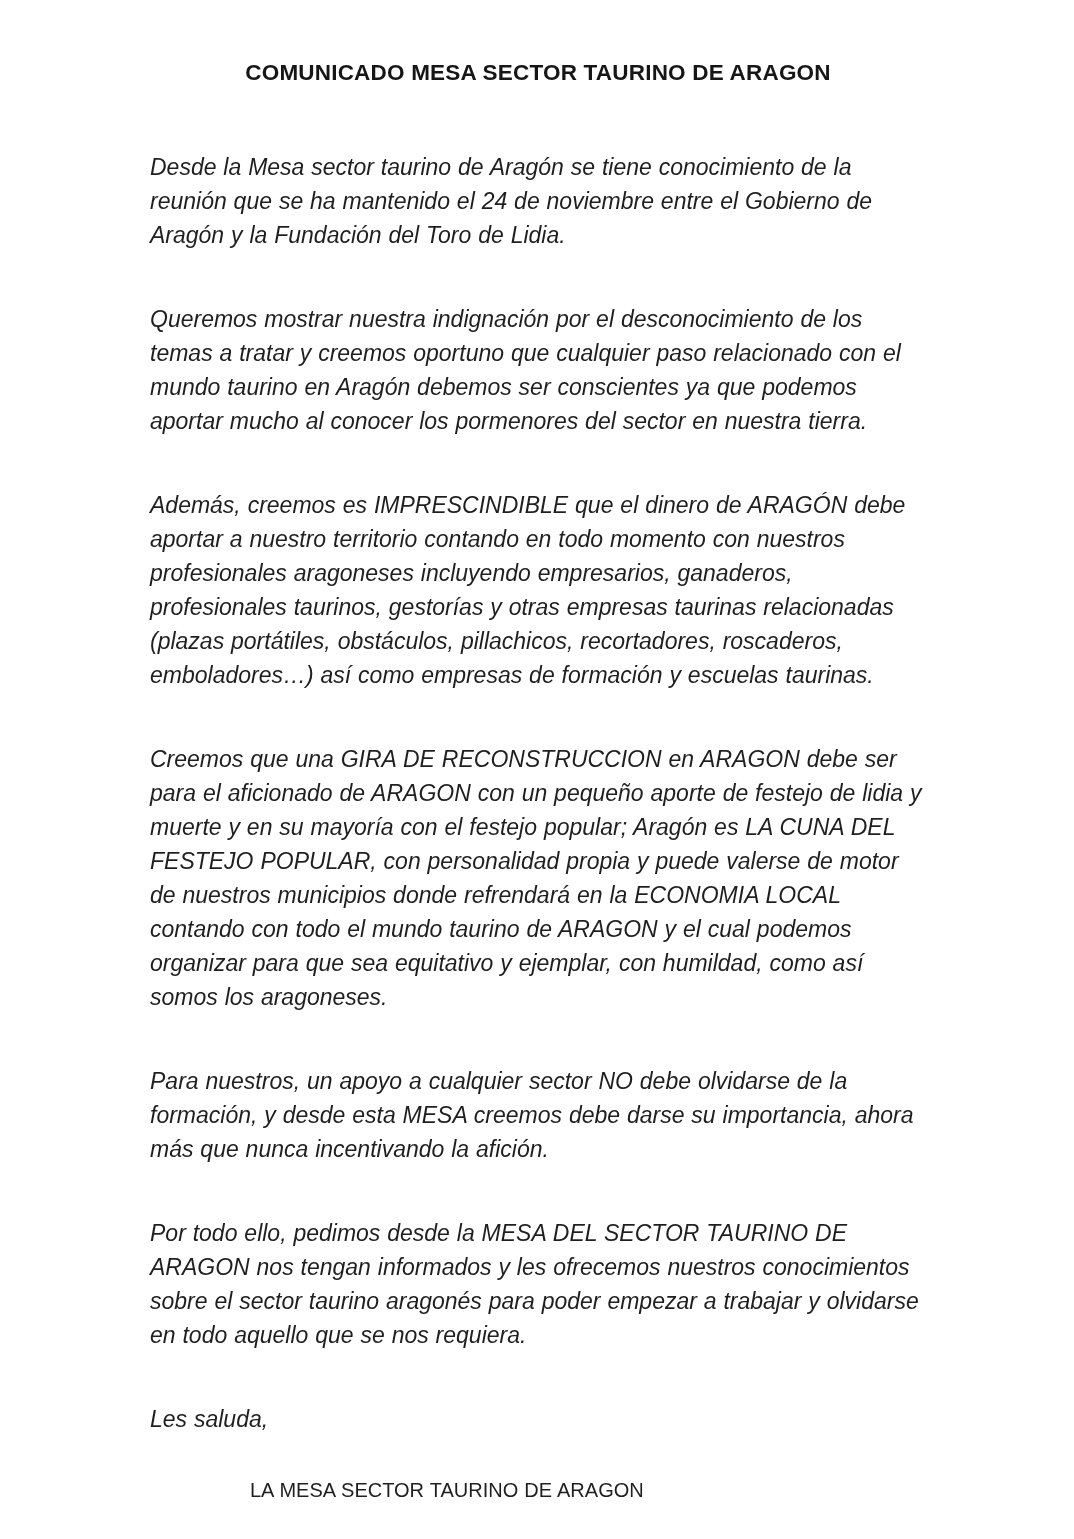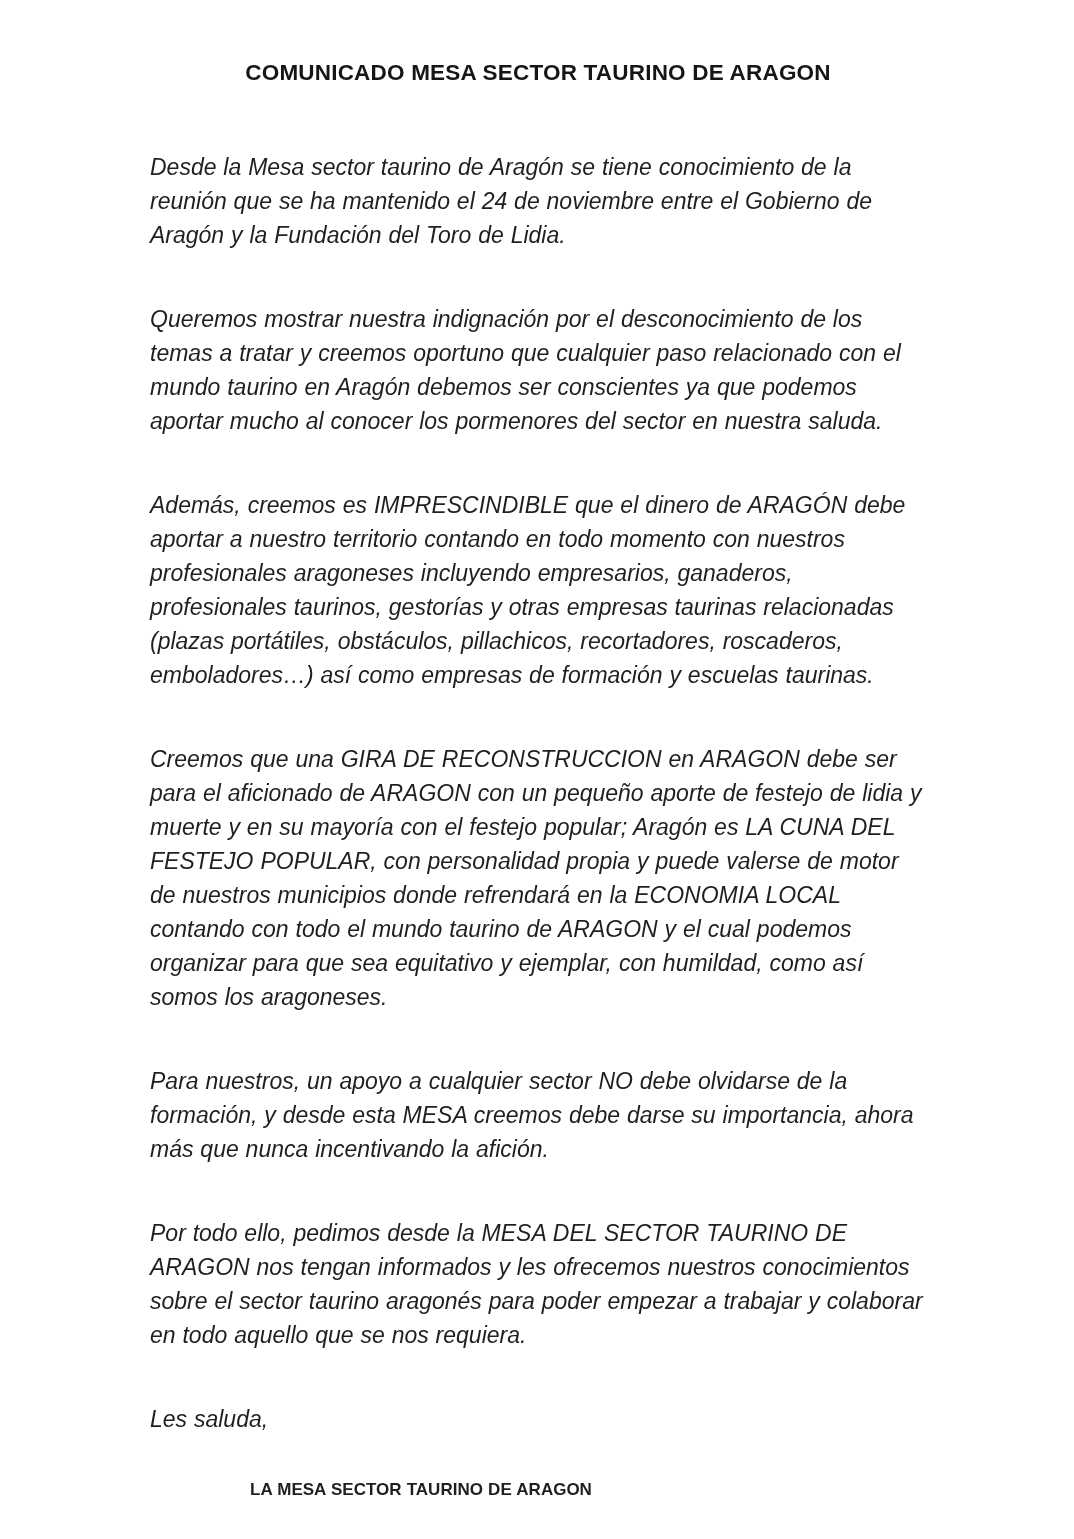--- a/index.html
+++ b/index.html
@@ -33,44 +33,43 @@
     line-height: 34px;
     margin: 0 0 50px 0;
     max-width: 934px;
     word-spacing: 0.5px;
     font-style: italic;
   }
   .closing {
     margin-bottom: 0;
   }
   .signature {
-    font-size: 17px;
+    font-size: 20px;
     line-height: 34px;
     margin: 37px 0 0 0;
     padding-left: 100px;
     word-spacing: 0.5px;
-    font-weight: bold;
   }
 </style>
 </head>
 <body>
 
 <div class="page">
 
   <h1 class="doc-title">COMUNICADO MESA SECTOR TAURINO DE ARAGON</h1>
 
   <p class="para">Desde la Mesa sector taurino de Aragón se tiene conocimiento de la reunión que se ha mantenido el 24 de noviembre entre el Gobierno de Aragón y la Fundación del Toro de Lidia.</p>
 
-  <p class="para">Queremos mostrar nuestra indignación por el desconocimiento de los temas a tratar y creemos oportuno que cualquier paso relacionado con el mundo taurino en Aragón debemos ser conscientes ya que podemos aportar mucho al conocer los pormenores del sector en nuestra saluda.</p>
+  <p class="para">Queremos mostrar nuestra indignación por el desconocimiento de los temas a tratar y creemos oportuno que cualquier paso relacionado con el mundo taurino en Aragón debemos ser conscientes ya que podemos aportar mucho al conocer los pormenores del sector en nuestra tierra.</p>
 
   <p class="para">Además, creemos es IMPRESCINDIBLE que el dinero de ARAGÓN debe aportar a nuestro territorio contando en todo momento con nuestros profesionales aragoneses incluyendo empresarios, ganaderos, profesionales taurinos, gestorías y otras empresas taurinas relacionadas (plazas portátiles, obstáculos, pillachicos, recortadores, roscaderos, emboladores…) así como empresas de formación y escuelas taurinas.</p>
 
   <p class="para">Creemos que una GIRA DE RECONSTRUCCION en ARAGON debe ser para el aficionado de ARAGON con un pequeño aporte de festejo de lidia y muerte y en su mayoría con el festejo popular; Aragón es LA CUNA DEL FESTEJO POPULAR, con personalidad propia y puede valerse de motor de nuestros municipios donde refrendará en la ECONOMIA LOCAL contando con todo el mundo taurino de ARAGON y el cual podemos organizar para que sea equitativo y ejemplar, con humildad, como así somos los aragoneses.</p>
 
   <p class="para">Para nuestros, un apoyo a cualquier sector NO debe olvidarse de la formación, y desde esta MESA creemos debe darse su importancia, ahora más que nunca incentivando la afición.</p>
 
-  <p class="para">Por todo ello, pedimos desde la MESA DEL SECTOR TAURINO DE ARAGON nos tengan informados y les ofrecemos nuestros conocimientos sobre el sector taurino aragonés para poder empezar a trabajar y colaborar en todo aquello que se nos requiera.</p>
+  <p class="para">Por todo ello, pedimos desde la MESA DEL SECTOR TAURINO DE ARAGON nos tengan informados y les ofrecemos nuestros conocimientos sobre el sector taurino aragonés para poder empezar a trabajar y olvidarse en todo aquello que se nos requiera.</p>
 
   <p class="para closing">Les saluda,</p>
 
   <p class="signature">LA MESA SECTOR TAURINO DE ARAGON</p>
 
 </div>
 
 </body></html>

